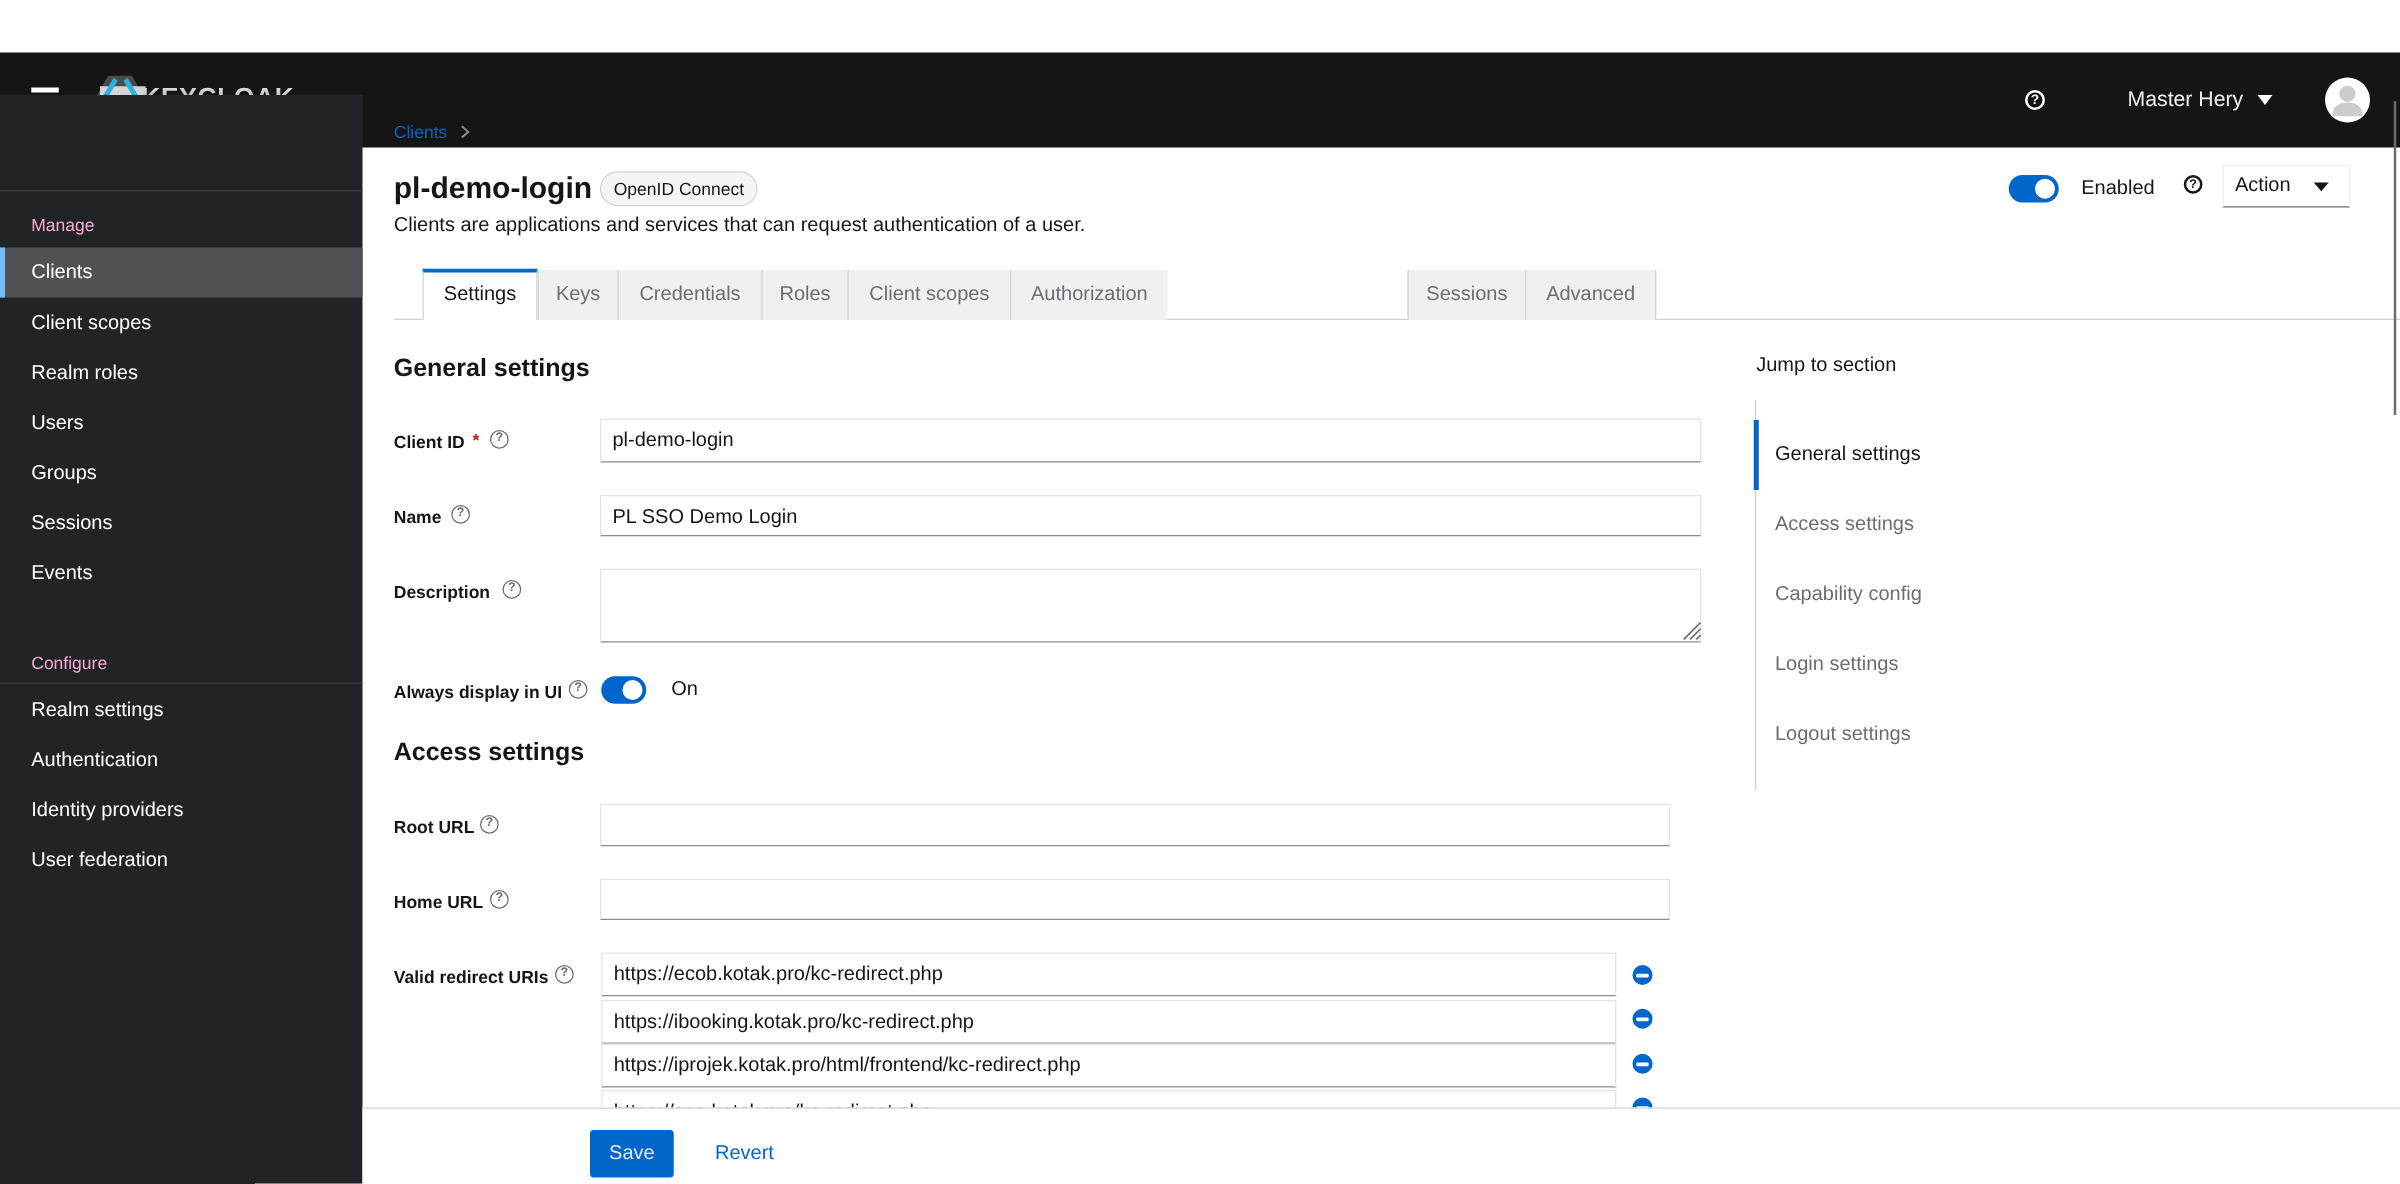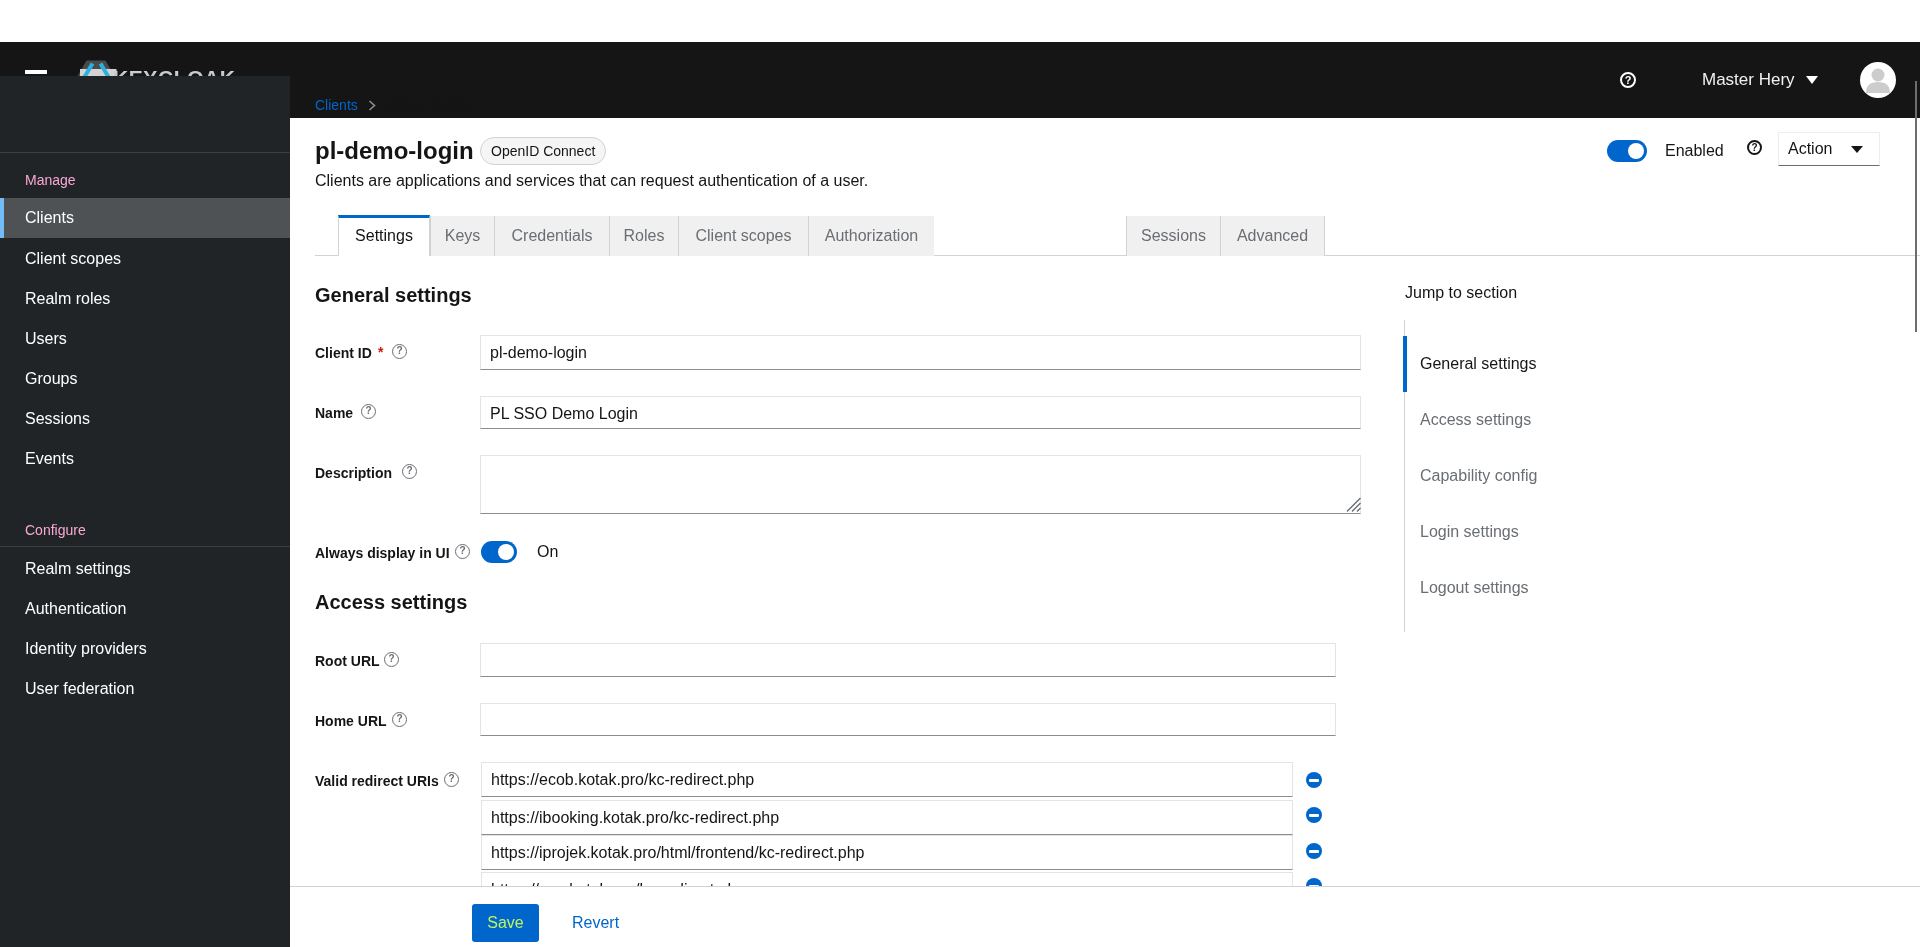--- a/index.html
+++ b/index.html
@@ -37,21 +37,21 @@
 
 .tab { position:absolute; top:216px; height:39.5px; background:#f0f0f0; border-left:1px solid #d2d2d2; color:#6a6e73; font-size:16px; text-align:center; line-height:39px; }
 #tab-active { position:absolute; left:338px; top:215px; width:92px; height:41px; background:#fff; border-top:3px solid #0066cc; border-left:1px solid #d2d2d2; border-right:1px solid #d2d2d2; color:#151515; font-size:16px; text-align:center; line-height:36px; z-index:2; }
 #tabline { position:absolute; left:315px; top:254.5px; width:1605px; height:1px; background:#d2d2d2; }
 
 
 .jump { position:absolute; left:1420px; height:56px; font-size:16px; color:#6a6e73; display:flex; align-items:center; }
 
 
 #footer { position:absolute; left:290px; top:886px; width:1630px; height:61px; background:#fff; border-top:1px solid #d2d2d2; z-index:5; }
-#savebtn { position:absolute; left:182px; top:17px; width:67px; height:38px; background:#0066cc; color:#bef264; font-size:16px; border:none; border-radius:3px; text-align:center; line-height:38px; }
+#savebtn { position:absolute; left:182px; top:17px; width:67px; height:38px; background:#0066cc; color:#e5e5e5; font-size:16px; border:none; border-radius:3px; text-align:center; line-height:38px; }
 #revert { position:absolute; left:282px; top:17px; height:38px; line-height:38px; color:#0066cc; font-size:16px; }
 </style>
 </head>
 <body>
 <div id="app">
 
   <div id="topbar">
     <div class="hbar" style="top:28px"></div>
     <div class="hbar" style="top:36px"></div>
     <div class="hbar" style="top:44px"></div>

